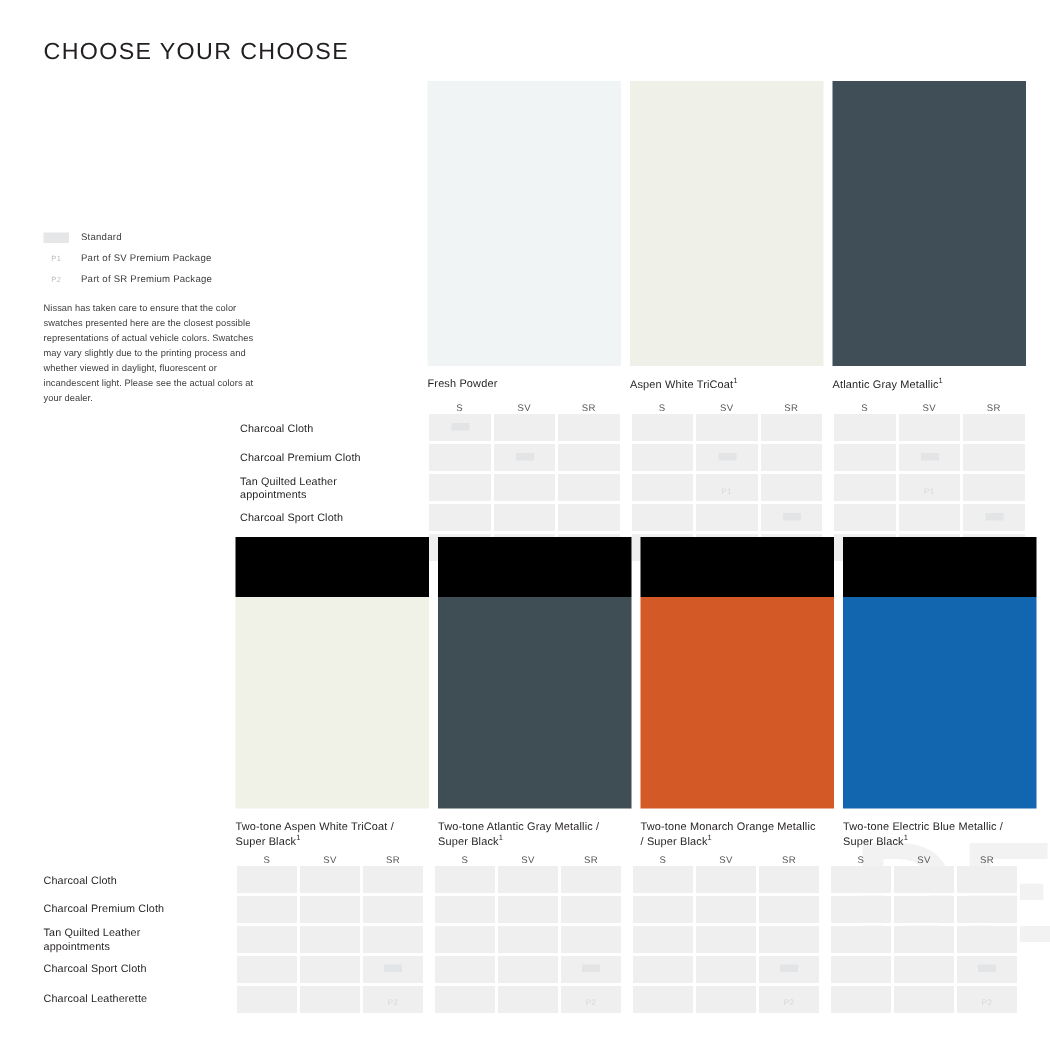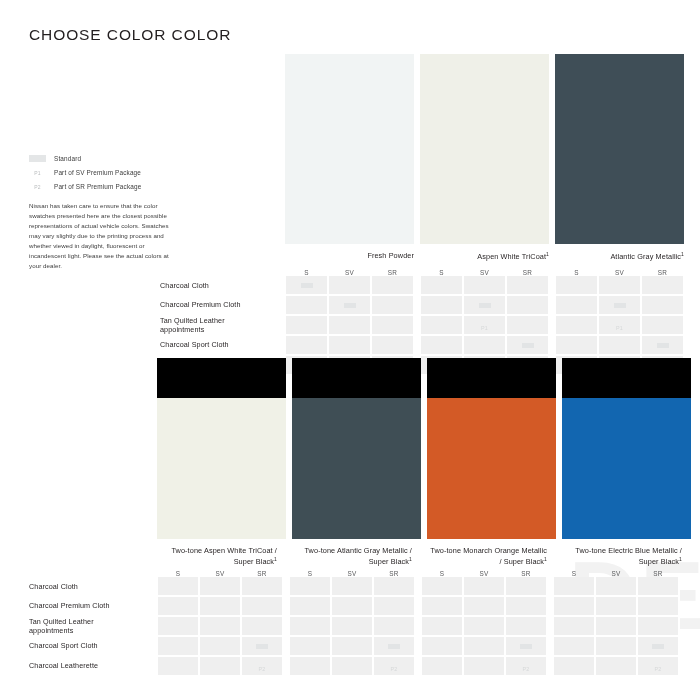--- a/index.html
+++ b/index.html
@@ -118,21 +118,20 @@
   .swatch-chip.single {
     height: 190px;
   }
   .swatch-name {
     font-size: 7.3px;
     line-height: 1.42;
     color: #231f20;
     letter-spacing: 0.1px;
     margin-top: 7px;
     padding-right: 10px;
-    text-align: right;
   }
   .sup {
     font-size: 5px;
     vertical-align: super;
   }
 
   
   .avail-table {
     position: absolute;
     z-index: 2;
@@ -201,21 +200,21 @@
   }
   .mark.none {
     visibility: hidden;
   }
 </style>
 </head>
 <body>
 
 <div class="watermark">DE</div>
 
-<div class="page-title">CHOOSE COLOR COLOR</div>
+<div class="page-title">CHOOSE YOUR CHOOSE</div>
 
 <div class="legend">
   <div id="legend-rows">
       <div class="legend-row">
         <span class="legend-key swatch"></span>
         <span class="legend-label">Standard</span>
       </div>
       <div class="legend-row">
         <span class="legend-key">P1</span>
         <span class="legend-label">Part of SV Premium Package</span>

